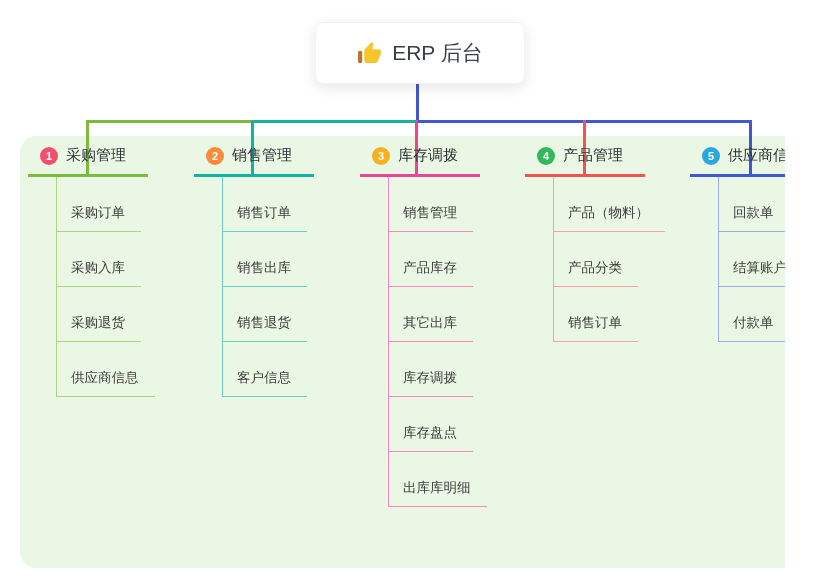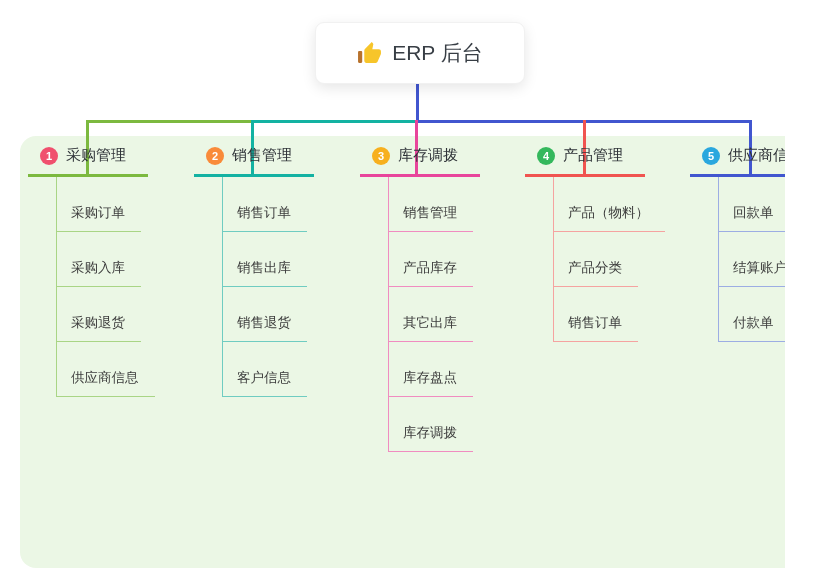--- a/index.html
+++ b/index.html
@@ -86,22 +86,23 @@
 
   <div class="branch b3" style="--line: #e8459b; --child: #f08cc0; --circle: #f7b01e;">
     <div class="branch-title">
       <span class="badge">3</span>
       <span>库存调拨</span>
     </div>
     <div class="children">
       <div class="child">销售管理</div>
       <div class="child">产品库存</div>
       <div class="child">其它出库</div>
+      <div class="child">库存调拨</div>
       <div class="child">库存盘点</div>
-      <div class="child">库存调拨</div>
+      <div class="child">出库库明细</div>
     </div>
   </div>
 
   <div class="branch b4" style="--line: #f05450; --child: #f5a3a0; --circle: #34b85c;">
     <div class="branch-title">
       <span class="badge">4</span>
       <span>产品管理</span>
     </div>
     <div class="children">
       <div class="child">产品（物料）</div>

